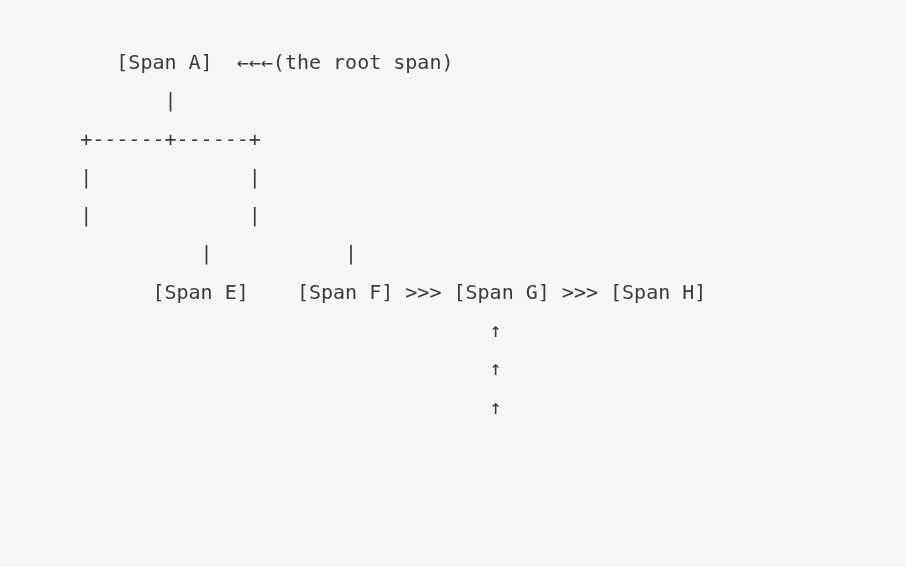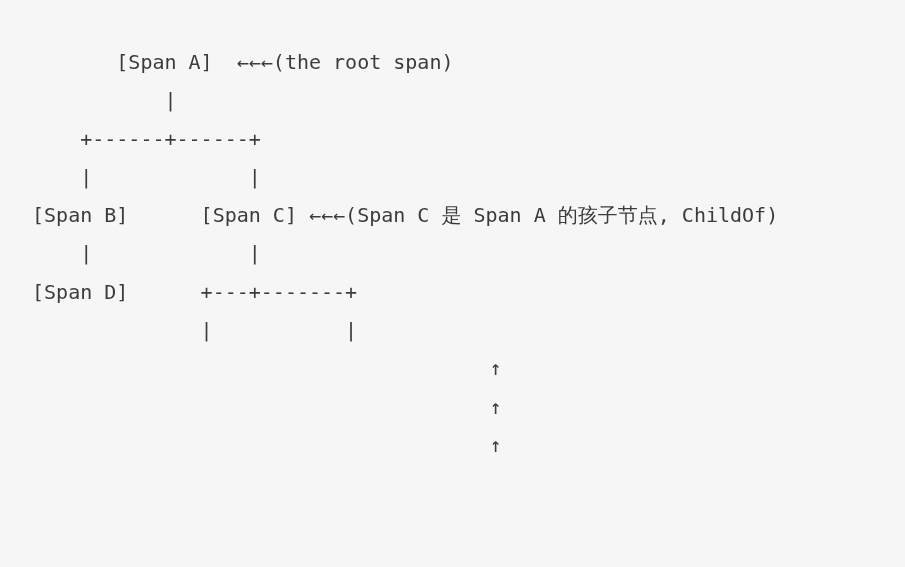--- a/index.html
+++ b/index.html
@@ -30,20 +30,19 @@
   }
 </style>
 </head>
 <body>
 
 <div class="ascii-diagram">
   <div class="ascii-line">        [Span A]  ←←←(the root span)</div>
   <div class="ascii-line">            |</div>
   <div class="ascii-line">     +------+------+</div>
   <div class="ascii-line">     |             |</div>
-  <div class="ascii-line"> [Span B]      [Span C] ←←←(Span C 是 Span A 的孩子节点, ChildOf)</div>
   <div class="ascii-line">     |             |</div>
-  <div class="ascii-line"> [Span D]      +---+-------+</div>
   <div class="ascii-line">               |           |</div>
+  <div class="ascii-line">           [Span E]    [Span F] &gt;&gt;&gt; [Span G] &gt;&gt;&gt; [Span H]</div>
   <div class="ascii-line">                                       ↑</div>
   <div class="ascii-line">                                       ↑</div>
   <div class="ascii-line">                                       ↑</div>
 </div>
 
 </body></html>

